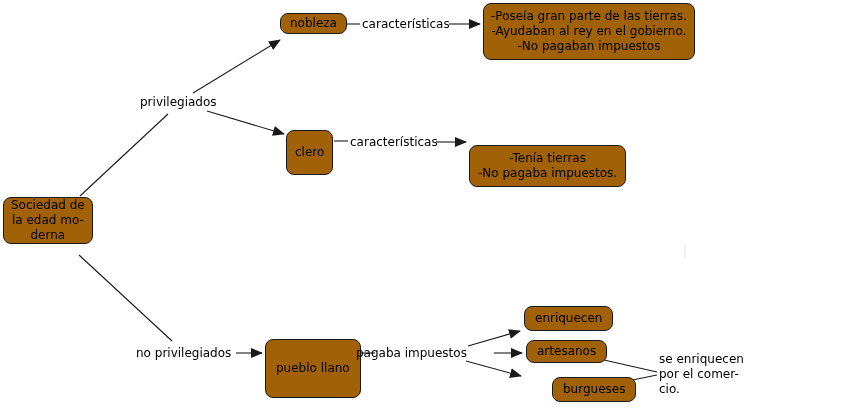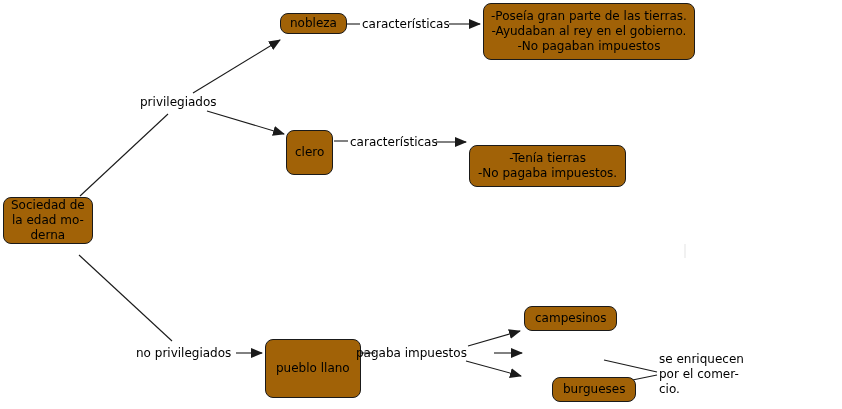--- a/index.html
+++ b/index.html
@@ -79,22 +79,23 @@
 
   <div class="node left-align" style="left:483px; top:3px; padding:5px 7px;">-Poseía gran parte de las tierras.
 -Ayudaban al rey en el gobierno.
 -No pagaban impuestos</div>
 
   <div class="node left-align" style="left:469px; top:121px; padding:5px 8px;margin-top:24px;">-Tenía tierras
 -No pagaba impuestos.</div>
 
   <div class="node" style="left:265px; top:339px; padding:21px 10px;">pueblo llano</div>
 
-  <div class="node" style="left:524px; top:306px; padding:4px 10px;">campesinos</div>
+  <div class="node" style="left:524px; top:306px; padding:4px 10px;">enriquecen</div>
 
+  <div class="node" style="left:526px; top:340px; padding:3px 10px;">artesanos</div>
 
   <div class="node" style="left:525px; top:377px; padding:4px 10px;margin-left:27px;">burgueses</div>
 
   <div class="label" style="left:140px; top:95px;">privilegiados</div>
 
   <div class="label" style="left:362px; top:17px;">características</div>
 
   <div class="label" style="left:350px; top:135px;">características</div>
 
   <div class="label" style="left:136px; top:346px;">no privilegiados</div>

